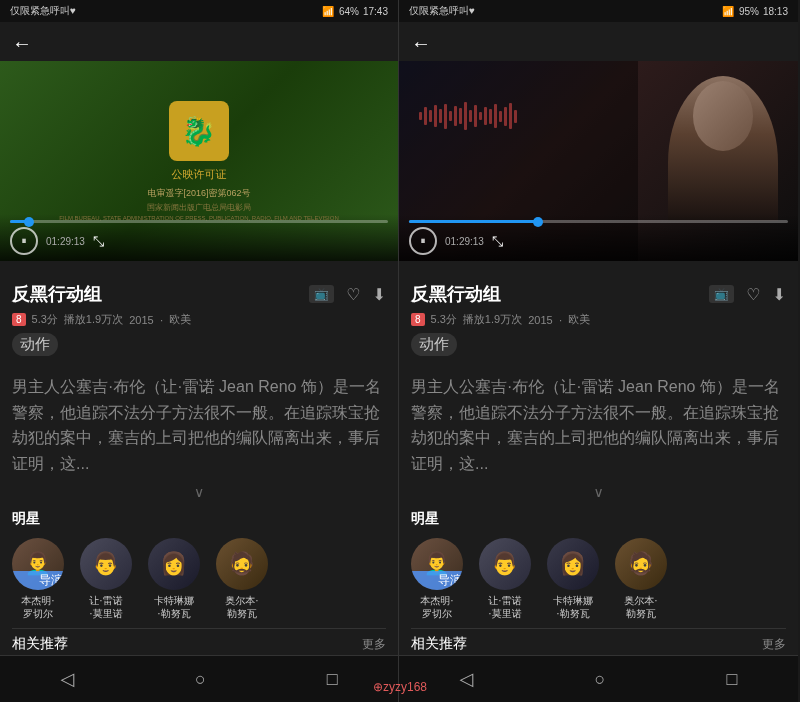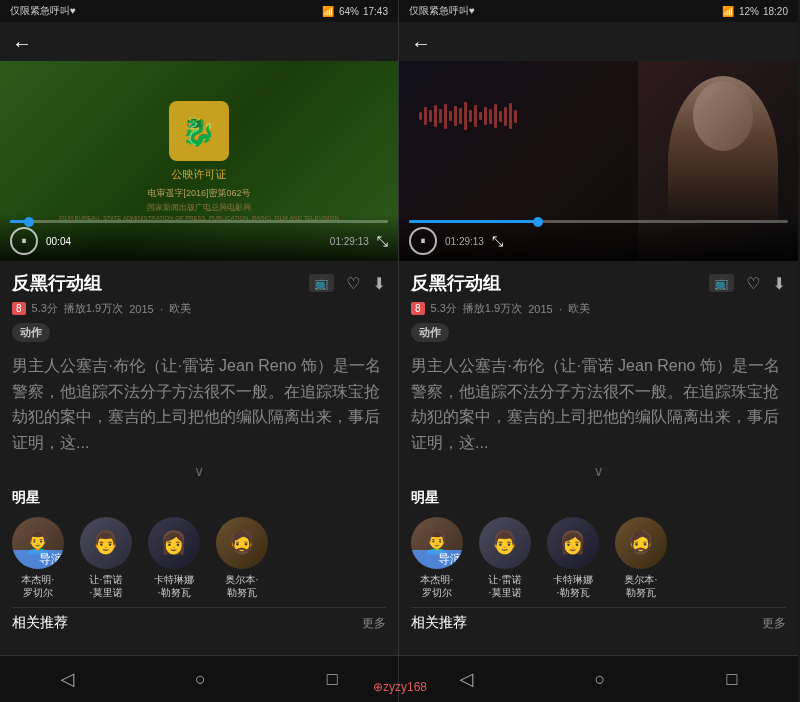--- a/index.html
+++ b/index.html
@@ -228,21 +228,21 @@
     .fullscreen-btn {
       color: #fff;
       font-size: 14px;
       cursor: pointer;
     }
 
     
     .content-area {
       flex: 1;
       overflow-y: auto;
-      padding: 10px 12px;
+      padding: 21px 12px;
       background: #1c1c1c;
     }
 
     .title-row {
       display: flex;
       align-items: center;
       gap: 8px;
       margin-bottom: 6px;
     }
 
@@ -288,24 +288,23 @@
       padding: 1px 4px;
       border-radius: 2px;
       font-size: 10px;
     }
 
     .tag-btn {
       background: rgba(255,255,255,0.1);
       color: #ccc;
       padding: 2px 8px;
       border-radius: 12px;
-      font-size: 11px;
+      font-size: 15px;
       display: inline-block;
-      margin-bottom: 11px;
-      font-weight: bold;
+      margin-bottom: 18px;
     }
 
     .description {
       color: #888;
       font-size: 16px;
       line-height: 1.6;
       margin-bottom: 6px;
     }
 
     .expand-btn {
@@ -447,21 +446,20 @@
       </div>
 
       <div class="video-controls">
         <div class="progress-bar-container">
           <div class="progress-fill" style="width:5%">
             <div class="progress-thumb"></div>
           </div>
         </div>
         <div class="controls-row">
           <div class="play-pause-btn">⏸</div>
-          <span class="time-text">00:04</span>
           <span class="time-right">01:29:13</span>
           <span class="fullscreen-btn">⤡</span>
         </div>
       </div>
     </div>
 
     <div class="content-area">
       <div class="title-row">
         <span class="movie-title">反黑行动组</span>
         <div class="action-icons">
@@ -523,22 +521,22 @@
       <span class="nav-btn">□</span>
     </div>
   </div>
 
   <div class="phone" style="border-right:none;">
 
     <div class="status-bar">
       <span class="status-left">仅限紧急呼叫♥</span>
       <span class="status-right">
         <span>📶</span>
-        <span>12%</span>
-        <span>18:20</span>
+        <span>95%</span>
+        <span>18:13</span>
       </span>
     </div>
 
     <div class="top-nav">
       <span class="back-arrow">←</span>
     </div>
 
     <div class="video-area">
       <div class="video-scene">
         <div class="video-scene-bg">

